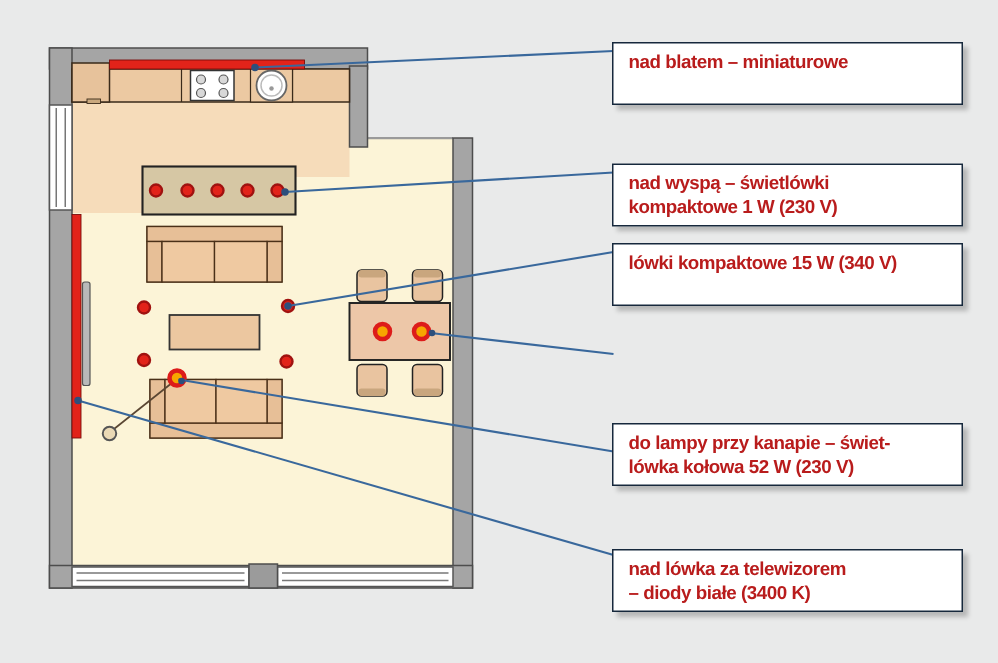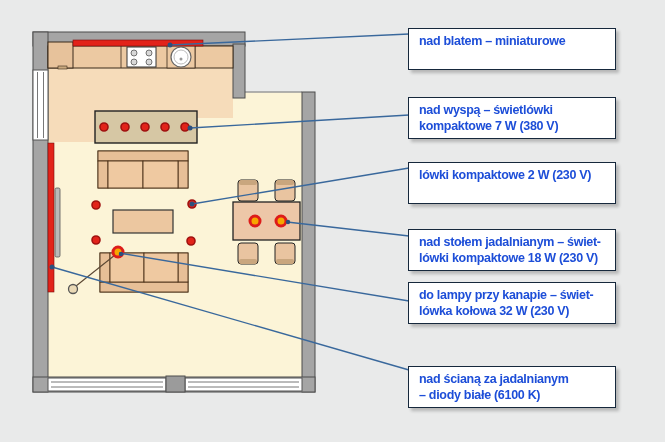--- a/index.html
+++ b/index.html
@@ -1,22 +1,22 @@
 <!DOCTYPE html>
 <html><head>
 <meta charset="utf-8">
 <style>
   html,body{margin:0;padding:0;background:#e9eaea;}
   #stage{position:relative;width:665px;height:442px;background:#e9eaea;overflow:hidden;
          font-family:"Liberation Sans", sans-serif;}
   #plan-svg{position:absolute;left:0;top:0;}
-  .callout{position:absolute;left:408px;width:208px;height:42px;background:#ffffff;
+  .callout{position:absolute;left:408px;width:234px;height:42px;background:#ffffff;
            border:1.6px solid #16283c;box-sizing:border-box;
            box-shadow:3px 3px 3px rgba(0,0,0,0.22);
-           padding:5px 9px 4px 10px;color:#1d4ed8;
+           padding:5px 9px 4px 10px;color:#b91c1c;
            font-size:12.5px;line-height:15.5px;font-weight:bold;letter-spacing:-0.3px;
            white-space:nowrap;}
   .callout .l{display:block;}
 </style>
 </head>
 <body>
 
 <div id="stage">
 
   <svg id="plan-svg" width="665" height="442" viewBox="0 0 665 442">
@@ -151,33 +151,29 @@
       <circle cx="192" cy="204" r="2.5"></circle>
       <circle cx="288" cy="222" r="2.2"></circle>
       <circle cx="121" cy="254" r="2.2"></circle>
       <circle cx="52" cy="267" r="2.5"></circle>
     </g>
   </svg>
 
   <div class="callout" style="top:28px">
     <span class="l">nad blatem – miniaturowe</span>
   </div>
-  <div class="callout" style="top:97px">
+  <div class="callout" style="top:109px">
     <span class="l">nad wyspą – świetlówki</span>
-    <span class="l">kompaktowe 7 W (380 V)</span>
+    <span class="l">kompaktowe 1 W (230 V)</span>
   </div>
   <div class="callout" style="top:162px">
-    <span class="l">lówki kompaktowe 2 W (230 V)</span>
-  </div>
-  <div class="callout" style="top:229px">
-    <span class="l">nad stołem jadalnianym – świet-</span>
-    <span class="l">lówki kompaktowe 18 W (230 V)</span>
+    <span class="l">lówki kompaktowe 15 W (340 V)</span>
   </div>
   <div class="callout" style="top:282px">
     <span class="l">do lampy przy kanapie – świet-</span>
-    <span class="l">lówka kołowa 32 W (230 V)</span>
+    <span class="l">lówka kołowa 52 W (230 V)</span>
   </div>
   <div class="callout" style="top:366px">
-    <span class="l">nad ścianą za jadalnianym</span>
-    <span class="l">– diody białe (6100 K)</span>
+    <span class="l">nad lówka za telewizorem</span>
+    <span class="l">– diody białe (3400 K)</span>
   </div>
 
 </div>
 
 </body></html>

